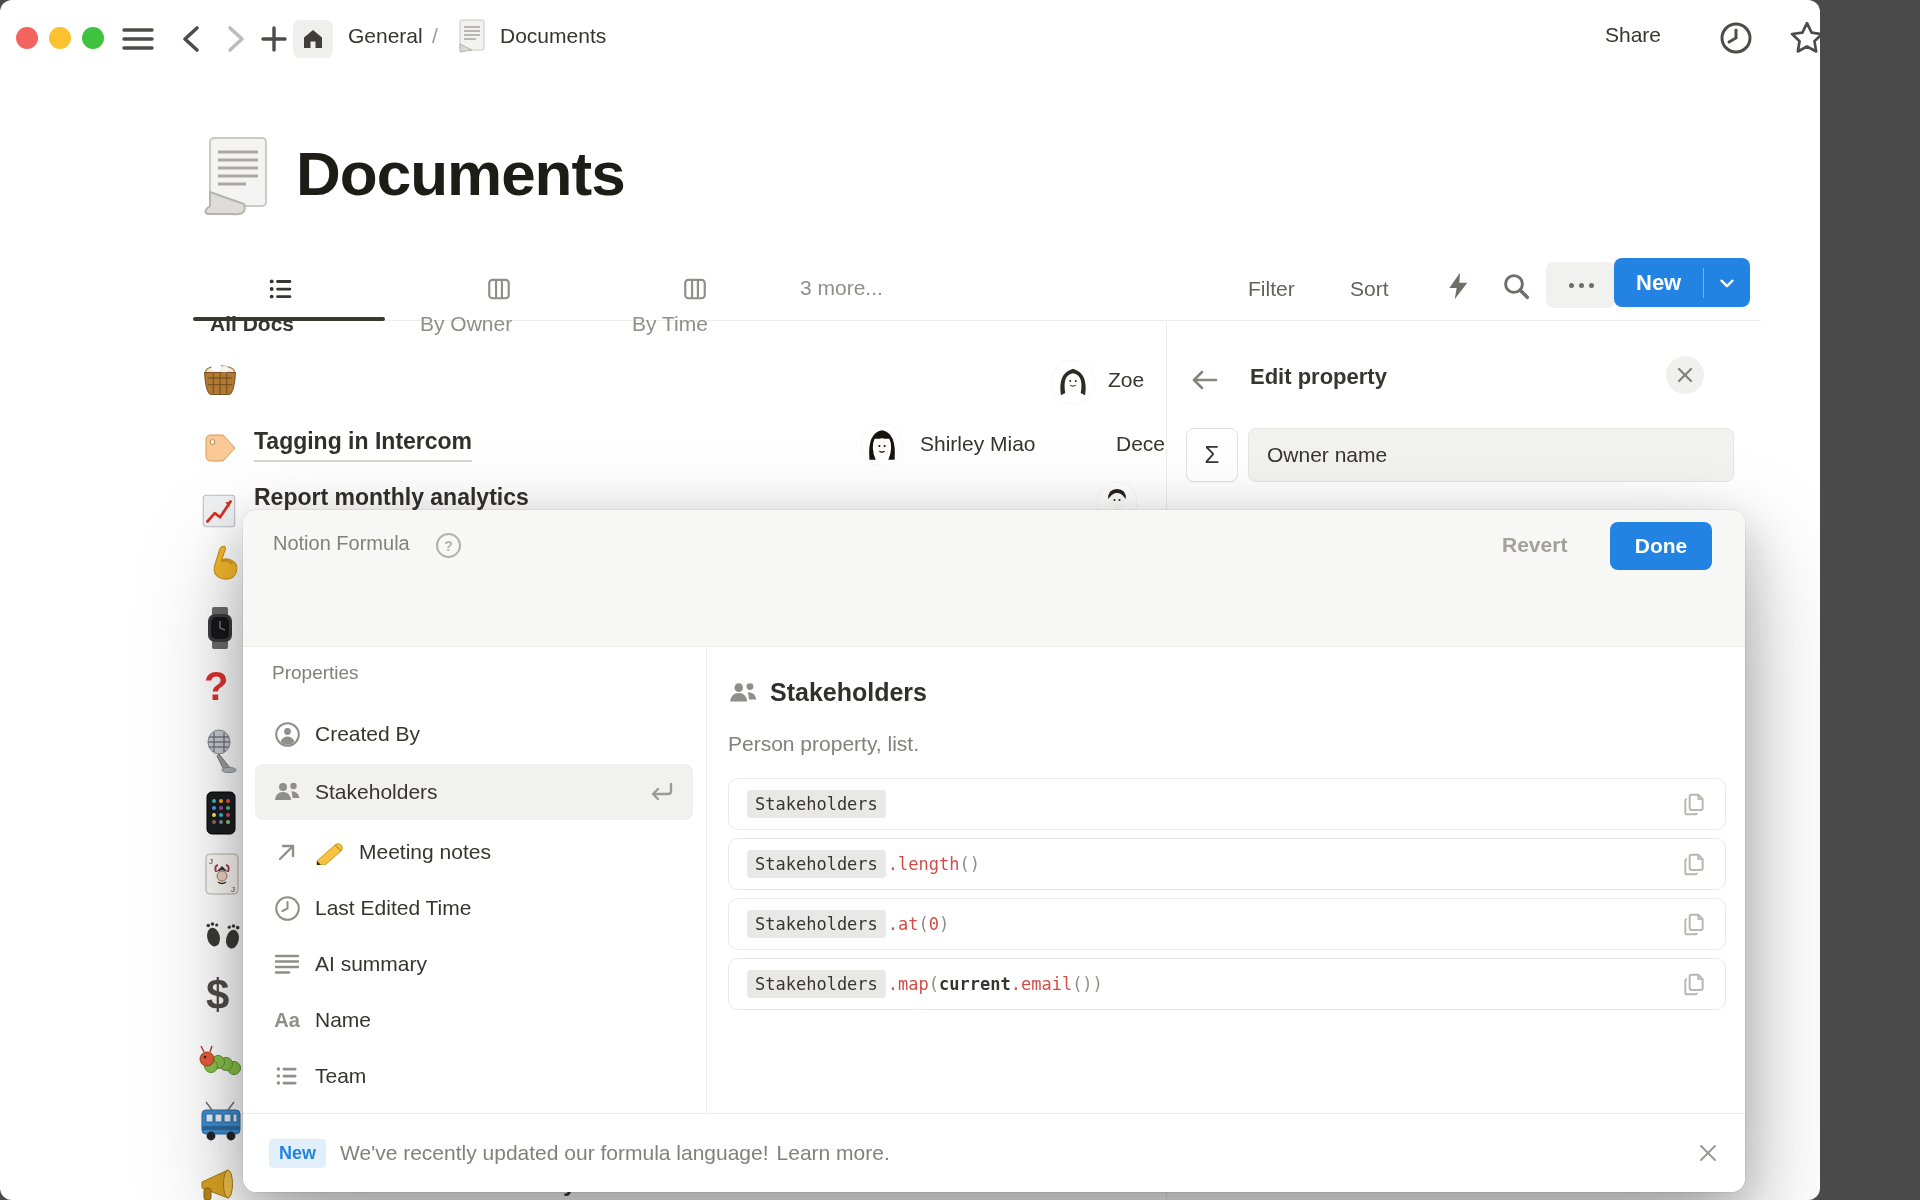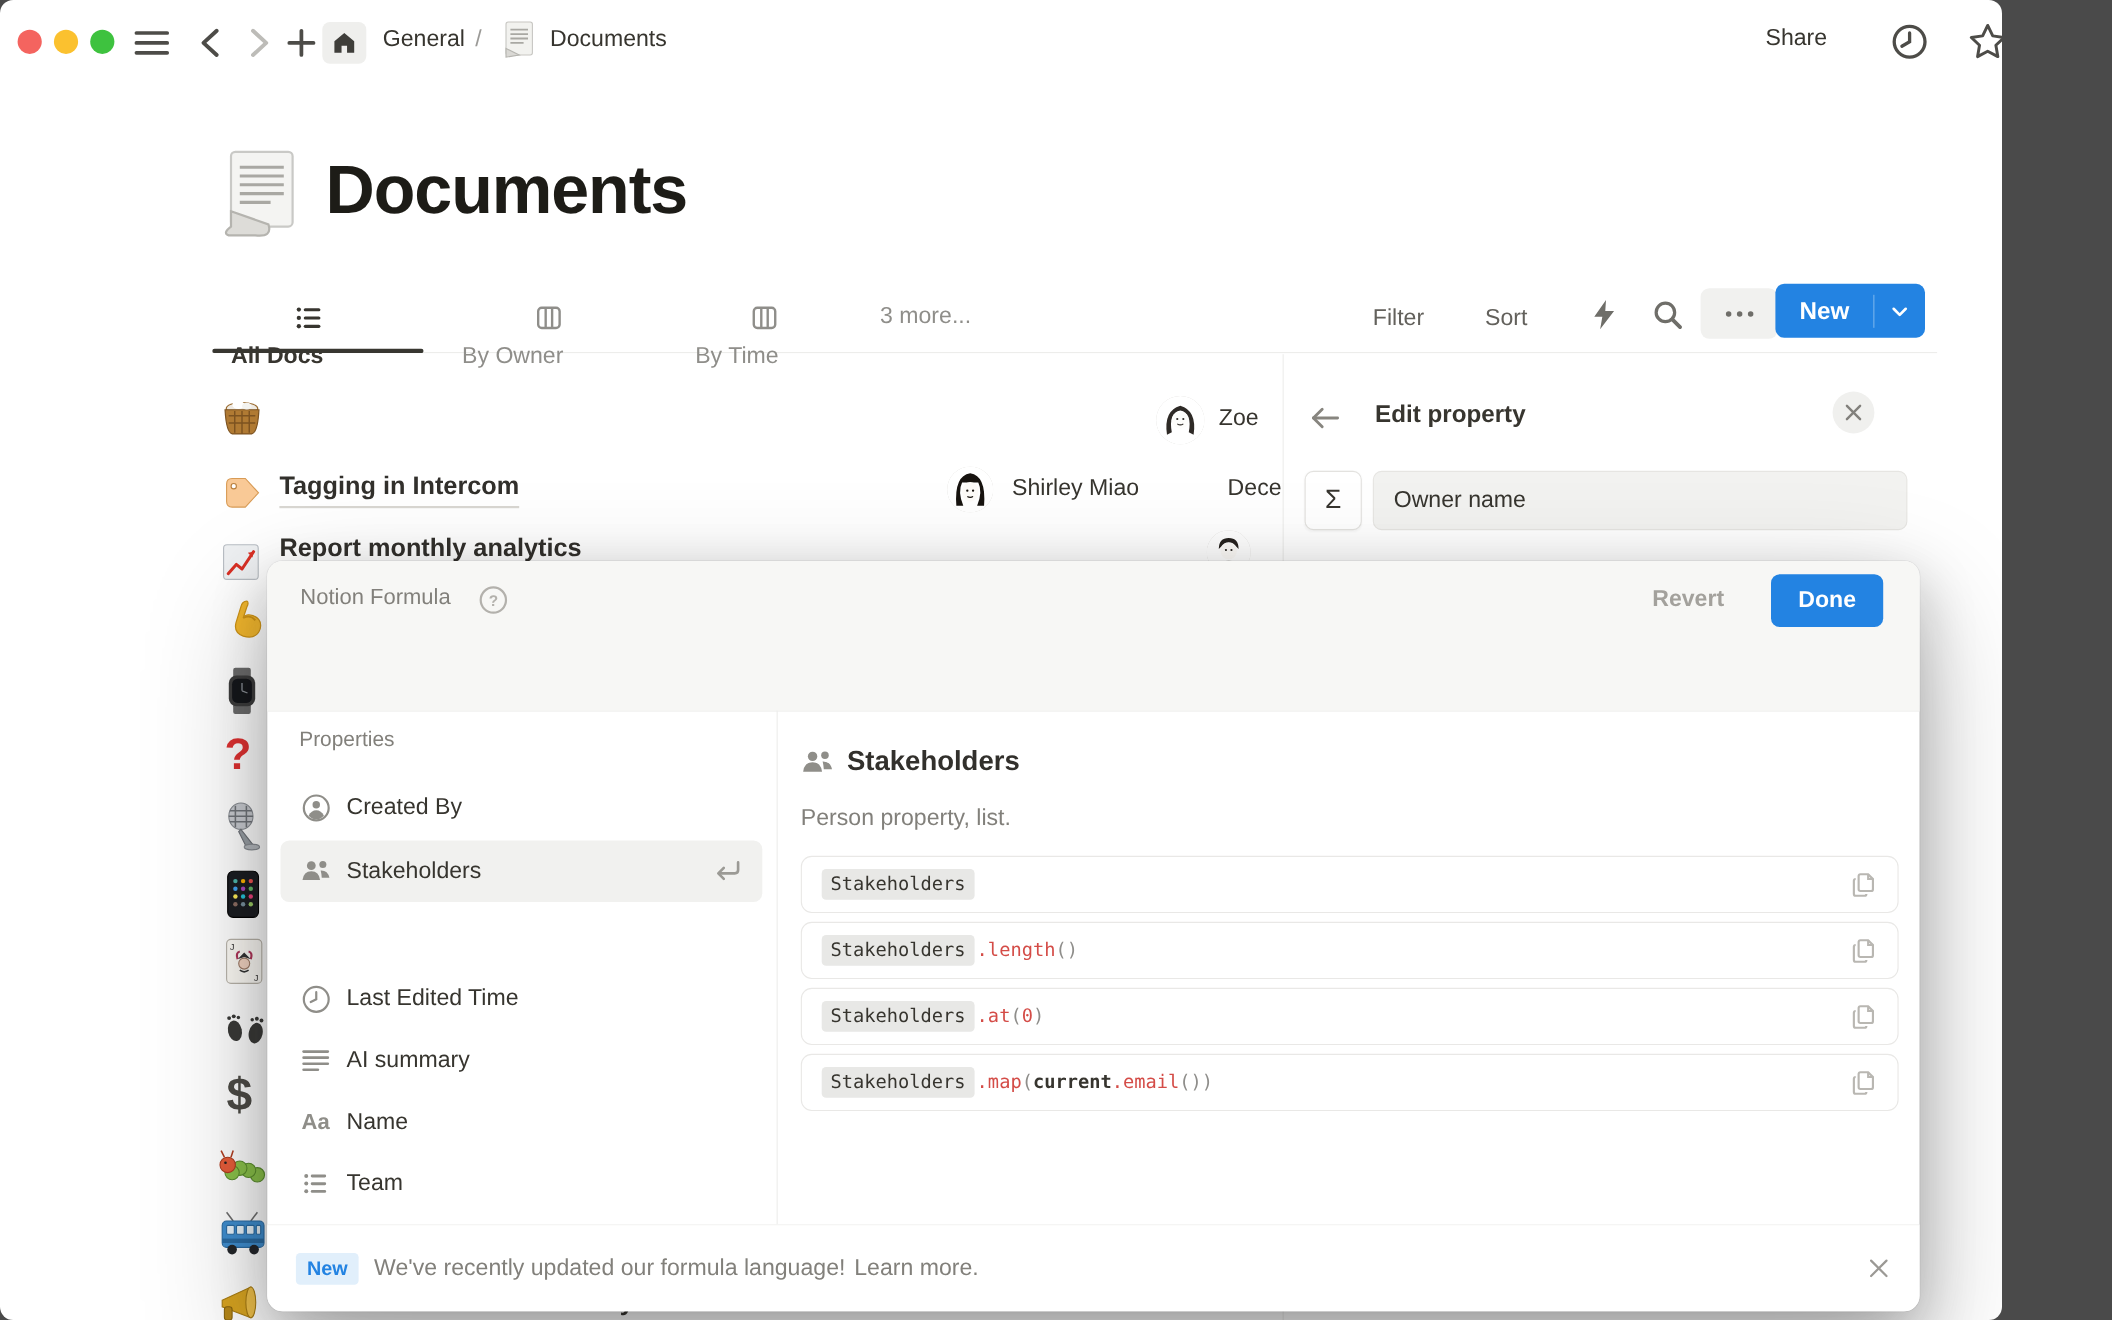--- a/index.html
+++ b/index.html
@@ -474,20 +474,38 @@
           </svg>
       </span>
       <span>Stakeholders</span>
       <span style="margin-left:auto;margin-right:18px;">
         <svg width="28" height="24" viewBox="0 0 28 24">
             <path d="M24 4 V11 Q24 14 21 14 H7" fill="none" stroke="#9b9a95" stroke-width="2.4" stroke-linecap="round"></path>
             <path d="M11 9 L6 14 L11 19" fill="none" stroke="#9b9a95" stroke-width="2.4" stroke-linecap="round" stroke-linejoin="round"></path>
           </svg>
       </span>
     </div>
+    <div class="abs propitem" style="left:12px;top:316px;width:438px;height:52px;padding-left:18px;box-sizing:border-box;">
+      <span class="ico">
+        <svg width="24" height="24" viewBox="0 0 24 24">
+            <g fill="none" stroke="#8f8e89" stroke-width="2.4" stroke-linecap="round" stroke-linejoin="round">
+              <line x1="5" y1="19" x2="18" y2="6"></line>
+              <polyline points="8,6 18,6 18,16"></polyline>
+            </g>
+          </svg>
+      </span>
+      <span>
+        <svg width="30" height="26" viewBox="0 0 30 26">
+            <path d="M2 22 L20 6 Q23 3 26 6 Q29 9 26 12 L10 26 L2 26 Z" fill="#f5c242" stroke="#c89a1d"></path>
+            <path d="M20 6 L26 12" stroke="#c89a1d" stroke-width="1.4"></path>
+            <path d="M2 22 L6 26 L2 26 Z" fill="#2b2b2b"></path>
+          </svg>
+      </span>
+      <span>Meeting notes</span>
+    </div>
     <div class="abs propitem" style="left:12px;top:372px;width:438px;height:52px;padding-left:18px;box-sizing:border-box;">
       <span class="ico">
         <svg width="27" height="27" viewBox="0 0 27 27">
             <circle cx="13.5" cy="13.5" r="11.3" fill="none" stroke="#8f8e89" stroke-width="2"></circle>
             <path d="M13.5 7 V13.5 L8.5 16" fill="none" stroke="#8f8e89" stroke-width="2" stroke-linecap="round"></path>
           </svg>
       </span>
       <span>Last Edited Time</span>
     </div>
     <div class="abs propitem" style="left:12px;top:428px;width:438px;height:52px;padding-left:18px;box-sizing:border-box;">

